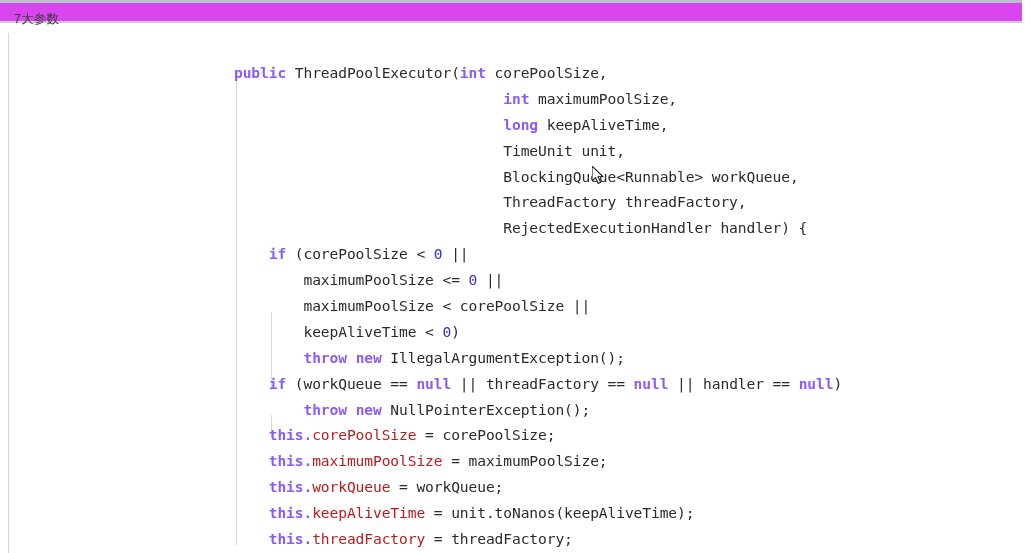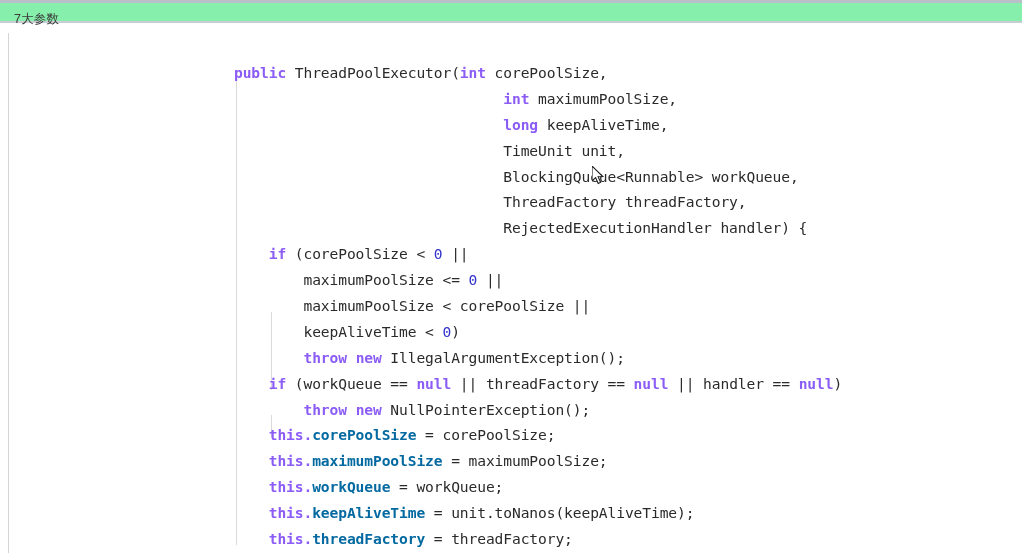--- a/index.html
+++ b/index.html
@@ -16,21 +16,21 @@
     position: relative;
   }
 
   
   .header-bar {
     position: absolute;
     left: 0;
     top: 0;
     width: 1022px;
     height: 23px;
-    background: #86efac;
+    background: #d946ef;
     border-top: 3px solid #b8bfc9;
     border-bottom: 2px solid #c9ccd1;
     box-sizing: border-box;
   }
   .header-title {
     position: absolute;
     left: 14px;
     top: 8px;
     font-size: 12.5px;
     line-height: 16px;
@@ -71,21 +71,21 @@
     letter-spacing: -0.1px;
   }
   .code-line {
     height: 25.9px;
     white-space: pre;
   }
 
   
   .kw  { color: #8b5cf6; font-weight: bold; }   
   .num { color: #3333cc; }                      
-  .fld { color: #0369a1; font-weight: bold; }   
+  .fld { color: #b91c1c; font-weight: normal; }   
   .id  { color: #2a2a2a; }                      
 
   
   .guide {
     position: absolute;
     width: 1px;
     background: #d9d9d9;
   }
   .guide-1 { left: 236px; top: 45px;  height: 467px; }
   .guide-2 { left: 271px; top: 279px; height: 78px;  }

